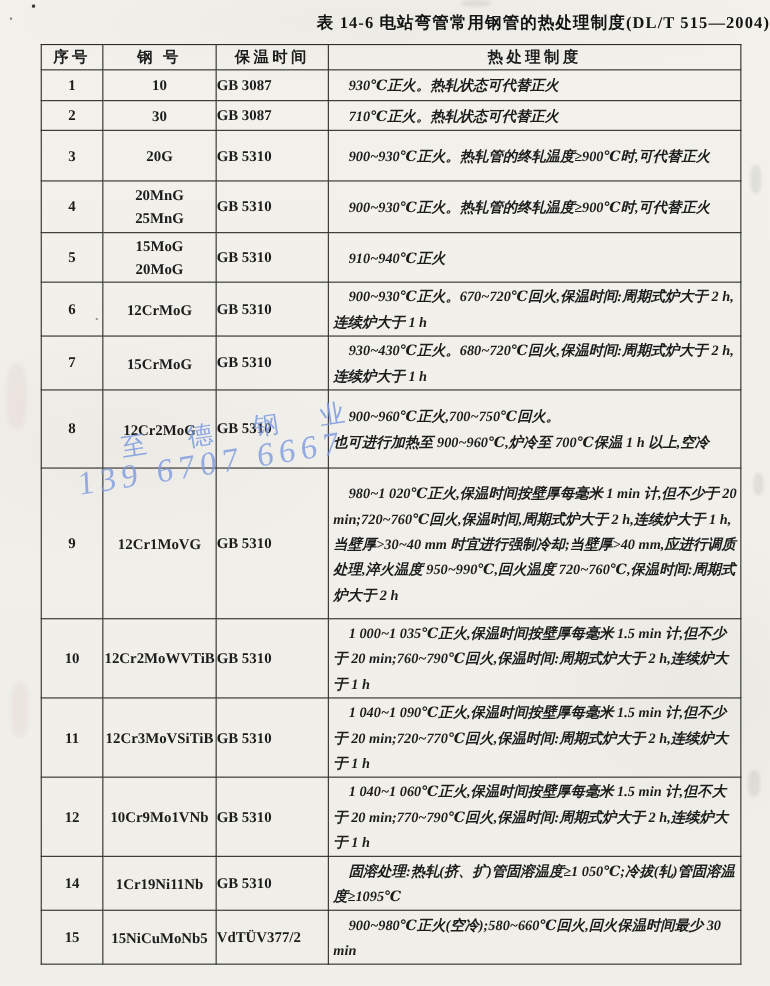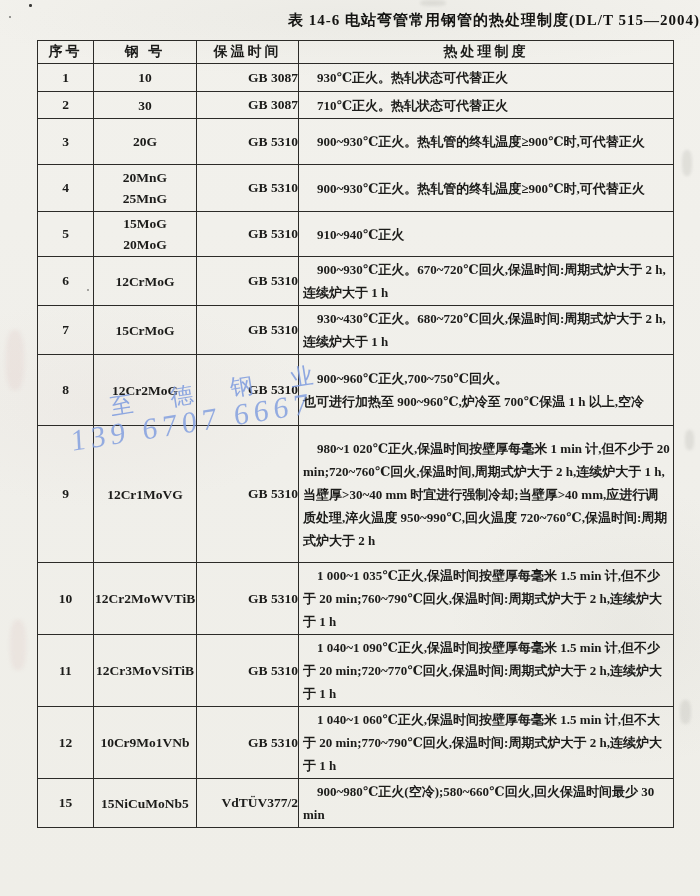--- a/index.html
+++ b/index.html
@@ -40,23 +40,23 @@
   table.heat-table th{
     height:23px;
     font-size:14px;
     text-align:center;
     letter-spacing:3px;
     padding:1px 0;
   }
   td.cell-no{ text-align:center; font-size:13.5px; font-family:"Liberation Serif","DejaVu Serif",serif; }
   td.cell-grade{ text-align:center; font-size:13.5px; padding:0 1px; }
   td.cell-grade .grade-line{ line-height:21px; }
-  td.cell-standard{ text-align:right; font-size:13.5px; }
+  td.cell-standard{ text-align:left; font-size:13.5px; }
   td.cell-treatment{ padding:1px 2px 1px 4px; font-size:13px; }
-  td.cell-treatment p{ line-height:23px; margin:0; }
+  td.cell-treatment p{ line-height:23px; margin:0;font-style:italic; }
   td.cell-treatment p.first{ text-indent:14px; }
   
   .watermark{
     position:absolute; pointer-events:none;
     transform:rotate(-9deg);
     transform-origin:left top;
   }
   .wm-line1{
     left:108px; top:392px;
     font-size:23px; letter-spacing:16px;
@@ -213,20 +213,30 @@
         <tr style="height: 70px;">
           <td class="cell-no">12</td>
           <td class="cell-grade">
             <div class="grade-line">10Cr9Mo1VNb</div>
           </td>
           <td class="cell-standard">GB 5310</td>
           <td class="cell-treatment">
             <p class="para first">1 040~1 060℃正火,保温时间按壁厚每毫米 1.5 min 计,但不大于 20 min;770~790℃回火,保温时间:周期式炉大于 2 h,连续炉大于 1 h</p>
           </td>
         </tr>
+        <tr style="height: 48px;">
+          <td class="cell-no">14</td>
+          <td class="cell-grade">
+            <div class="grade-line">1Cr19Ni11Nb</div>
+          </td>
+          <td class="cell-standard">GB 5310</td>
+          <td class="cell-treatment">
+            <p class="para first">固溶处理:热轧(挤、扩)管固溶温度≥1 050℃;冷拔(轧)管固溶温度≥1095℃</p>
+          </td>
+        </tr>
         <tr style="height: 46px;">
           <td class="cell-no">15</td>
           <td class="cell-grade">
             <div class="grade-line">15NiCuMoNb5</div>
           </td>
           <td class="cell-standard">VdTÜV377/2</td>
           <td class="cell-treatment">
             <p class="para first">900~980℃正火(空冷);580~660℃回火,回火保温时间最少 30 min</p>
           </td>
         </tr>

